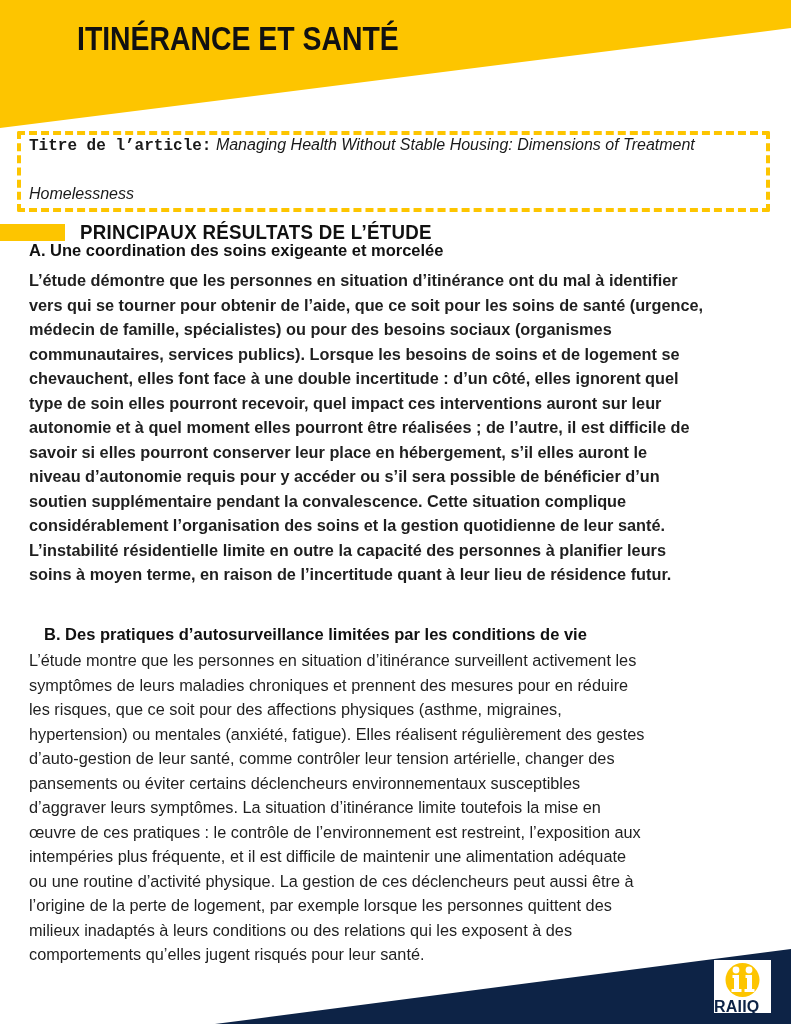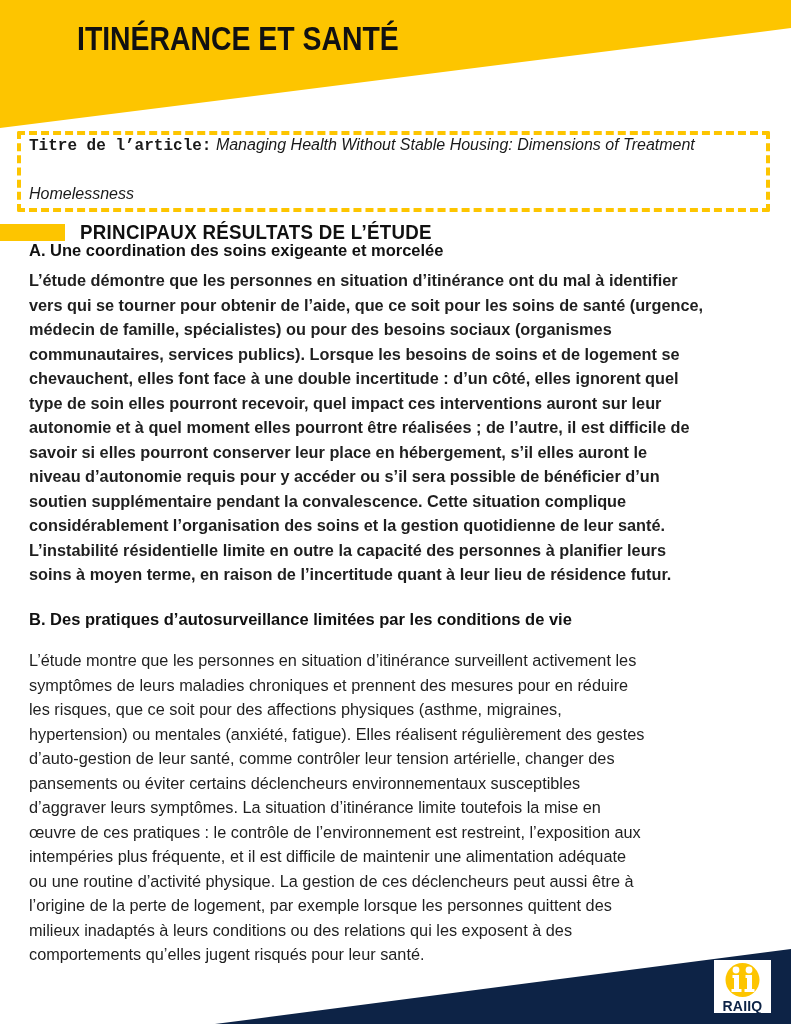--- a/index.html
+++ b/index.html
@@ -10,21 +10,21 @@
   .article-text { position:absolute; left:29px; top:133px; width:730px; font-size:16px; line-height:24px; color:#1a1a1a; }
   .article-text .lbl { font-weight:bold;font-family:Liberation Mono, monospace; }
   .article-text .ttl { font-style:italic; }
   .section-bar { position:absolute; left:0; top:224px; width:65px; height:17px; background:#fdc500; }
   .section-heading { position:absolute; left:80px; top:221px; font-weight:bold; font-size:19.5px; color:#111; white-space:nowrap; letter-spacing:0.3px; transform:scaleX(0.96); transform-origin:left top; }
   .sub-heading { position:absolute; left:29px; font-weight:bold; font-size:16.5px; color:#111; white-space:nowrap; }
   .body-text { position:absolute; left:29px; width:750px; font-size:16.3px; line-height:24.5px; color:#1f1f1f; }
   .body-text .ln { display:block; white-space:nowrap; }
   .footer-band { position:absolute; left:0; top:940px; width:791px; height:84px; }
   .logo { position:absolute; left:714px; top:960px; width:57px; height:53px; background:#ffffff; }
-  .logo-text { position:absolute; left:0; width:57px; top:38px; text-align:center; font-weight:bold; font-size:14px; color:#0d2346; letter-spacing:0.2px; }
+  .logo-text { position:absolute; left:0; width:41px; top:38px; text-align:center; font-weight:bold; font-size:16px; color:#0d2346; letter-spacing:0.2px; }
 </style>
 </head>
 <body>
 
 <svg class="top-band" viewBox="0 0 791 140" width="791" height="140">
   <polygon points="0,0 791,0 791,28 0,128" fill="#fdc500"></polygon>
 </svg>
 
 <div class="page-title">ITINÉRANCE ET SANTÉ</div>
 
@@ -48,21 +48,21 @@
   <span class="ln">type de soin elles pourront recevoir, quel impact ces interventions auront sur leur</span>
   <span class="ln">autonomie et à quel moment elles pourront être réalisées ; de l’autre, il est difficile de</span>
   <span class="ln">savoir si elles pourront conserver leur place en hébergement, s’il elles auront le</span>
   <span class="ln">niveau d’autonomie requis pour y accéder ou s’il sera possible de bénéficier d’un</span>
   <span class="ln">soutien supplémentaire pendant la convalescence. Cette situation complique</span>
   <span class="ln">considérablement l’organisation des soins et la gestion quotidienne de leur santé.</span>
   <span class="ln">L’instabilité résidentielle limite en outre la capacité des personnes à planifier leurs</span>
   <span class="ln">soins à moyen terme, en raison de l’incertitude quant à leur lieu de résidence futur.</span>
 </div>
 
-<div class="sub-heading" style="top:610px;">B. Des pratiques d’autosurveillance limitées par les conditions de vie</div>
+<div class="sub-heading" style="top:625px;margin-left:15px;">B. Des pratiques d’autosurveillance limitées par les conditions de vie</div>
 <div class="body-text" style="top:648px;">
   <span class="ln">L’étude montre que les personnes en situation d’itinérance surveillent activement les</span>
   <span class="ln">symptômes de leurs maladies chroniques et prennent des mesures pour en réduire</span>
   <span class="ln">les risques, que ce soit pour des affections physiques (asthme, migraines,</span>
   <span class="ln">hypertension) ou mentales (anxiété, fatigue). Elles réalisent régulièrement des gestes</span>
   <span class="ln">d’auto-gestion de leur santé, comme contrôler leur tension artérielle, changer des</span>
   <span class="ln">pansements ou éviter certains déclencheurs environnementaux susceptibles</span>
   <span class="ln">d’aggraver leurs symptômes. La situation d’itinérance limite toutefois la mise en</span>
   <span class="ln">œuvre de ces pratiques : le contrôle de l’environnement est restreint, l’exposition aux</span>
   <span class="ln">intempéries plus fréquente, et il est difficile de maintenir une alimentation adéquate</span>

